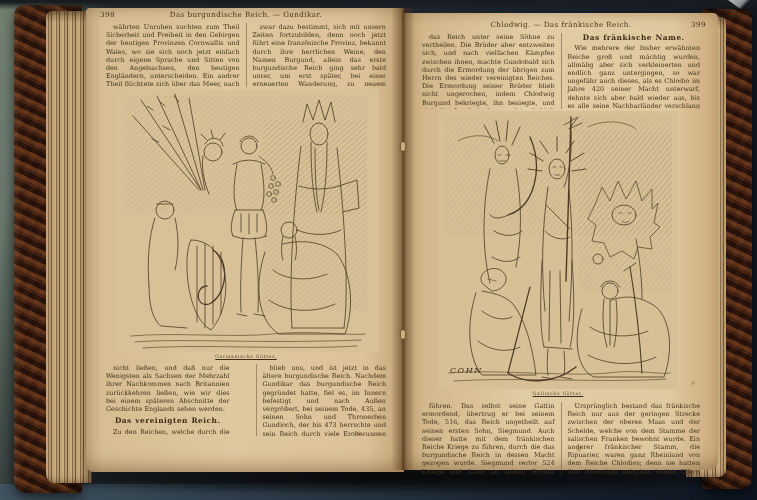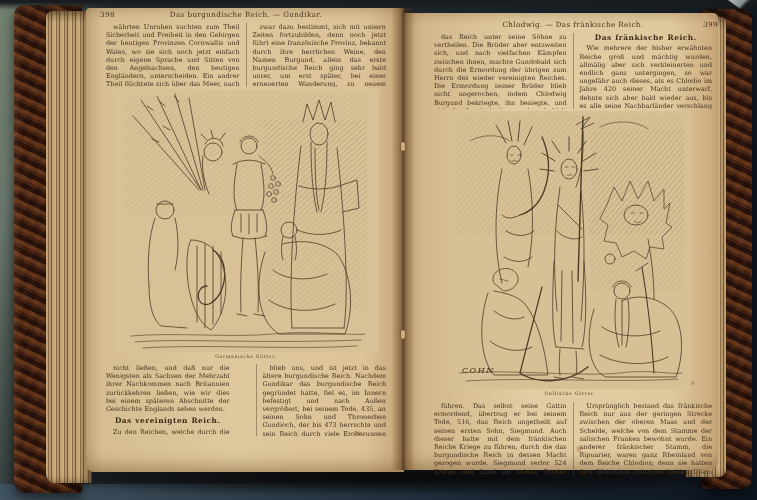--- a/index.html
+++ b/index.html
@@ -42,35 +42,35 @@
   .stitch{position:absolute;left:401px;width:4px;height:9px;background:#cfae7d;border-radius:2px;
     box-shadow:0 0 2px rgba(60,35,15,.8);}
   .corner-glint{position:absolute;left:728px;top:0px;width:22px;height:16px;
     background:linear-gradient(135deg,#cfd4d3 0%,#9aa3a4 45%,rgba(0,0,0,0) 60%);
     clip-path:polygon(100% 0,0 0,100% 100%);opacity:.85;}
   .spot{position:absolute;border-radius:50%;
     background:radial-gradient(circle,rgba(148,99,38,.5) 0%,rgba(148,99,38,0) 70%);}
   
   .content{position:absolute;color:#3a2c1b;}
   .content-left{left:100px;top:10px;width:292px;}
-  .content-right{left:428px;top:20px;width:290px;}
+  .content-right{left:416px;top:20px;width:290px;}
   .runhead{display:flex;align-items:baseline;font-size:7.2px;letter-spacing:.4px;color:#45331e;}
   .runhead .pn{width:34px;}
   .runhead .rtitle{flex:1;text-align:center;}
   .cols{display:flex;margin-top:4px;}
   .col{width:50%;padding:0 6px;font-size:6.4px;line-height:1.28;text-align:justify;
     overflow:hidden;color:#41301c;word-spacing:.4px;}
   .col + .col{border-left:1px solid rgba(84,61,35,.45);}
   .cols-a{height:64px;}
   .cols-b{height:72px;margin-top:5px;gap:20px;}
   .cols-c{height:76px;}
   .cols-d{height:74px;margin-top:6px;}
   .p{text-indent:7px;}
   .sect{ text-align:center;font-size:7.4px;font-weight:bold;letter-spacing:.5px;margin:3px 0 2px;color:#3b2b18;}
-  .fig{margin:3px auto 0;}
+  .fig{margin:3px auto 0;text-decoration:underline;}
   .fig-left{width:266px;}
   .fig-right{width:240px;margin:2px 0 0 22px;}
   .caption{margin-top:2px;text-align:center;font-size:4.6px;letter-spacing:.7px;color:#4e3a24;}
   svg{display:block;}
 </style>
 </head>
 <body>
 
 <div class="scene">
   <div class="floor"></div>
@@ -178,21 +178,21 @@
 
   <div class="content content-right">
     <div class="runhead">
       <span class="pn"></span>
       <span class="rtitle">Chlodwig. — Das fränkische Reich.</span>
       <span class="pn" style="text-align:right;">399</span>
     </div>
     <div class="cols cols-c">
       <div class="col p">das Reich unter seine Söhne zu vertheilen. Die Brüder aber entzweiten sich, und nach vielfachen Kämpfen zwischen ihnen, machte Gundobald sich durch die Ermordung der übrigen zum Herrn des wieder vereinigten Reiches. Die Ermordung seiner Brüder blieb nicht ungerochen, indem Chlodwig Burgund bekriegte, ihn besiegte, und sich das Land zinsbar machte, behielt sich aber alle anderweitigen Rechte vor.</div>
       <div class="col">
-        <div class="sect" style="margin-top:0;">Das fränkische Reich.</div>
+        <div class="sect" style="margin-top:0;">Das fränkische Name.</div>
         <div class="p">Wie mehrere der bisher erwähnten Reiche groß und mächtig wurden, allmälig aber sich verkleinerten und endlich ganz untergingen, so war ungefähr auch dieses, als es Chlodio im Jahre 420 seiner Macht unterwarf, dehnte sich aber bald wieder aus, bis es alle seine Nachbarländer verschlang und zu ungeheurer Macht und Ausdehnung anschwoll.</div>
       </div>
     </div>
 
     <div class="fig fig-right">
       <svg width="240" height="278" viewBox="0 0 240 278">
         <defs>
           <pattern id="h2" width="4" height="4" patternUnits="userSpaceOnUse" patternTransform="rotate(40)">
             <line x1="0" y1="0" x2="0" y2="4" stroke="#6c553a" stroke-width="0.55"></line>
           </pattern>

